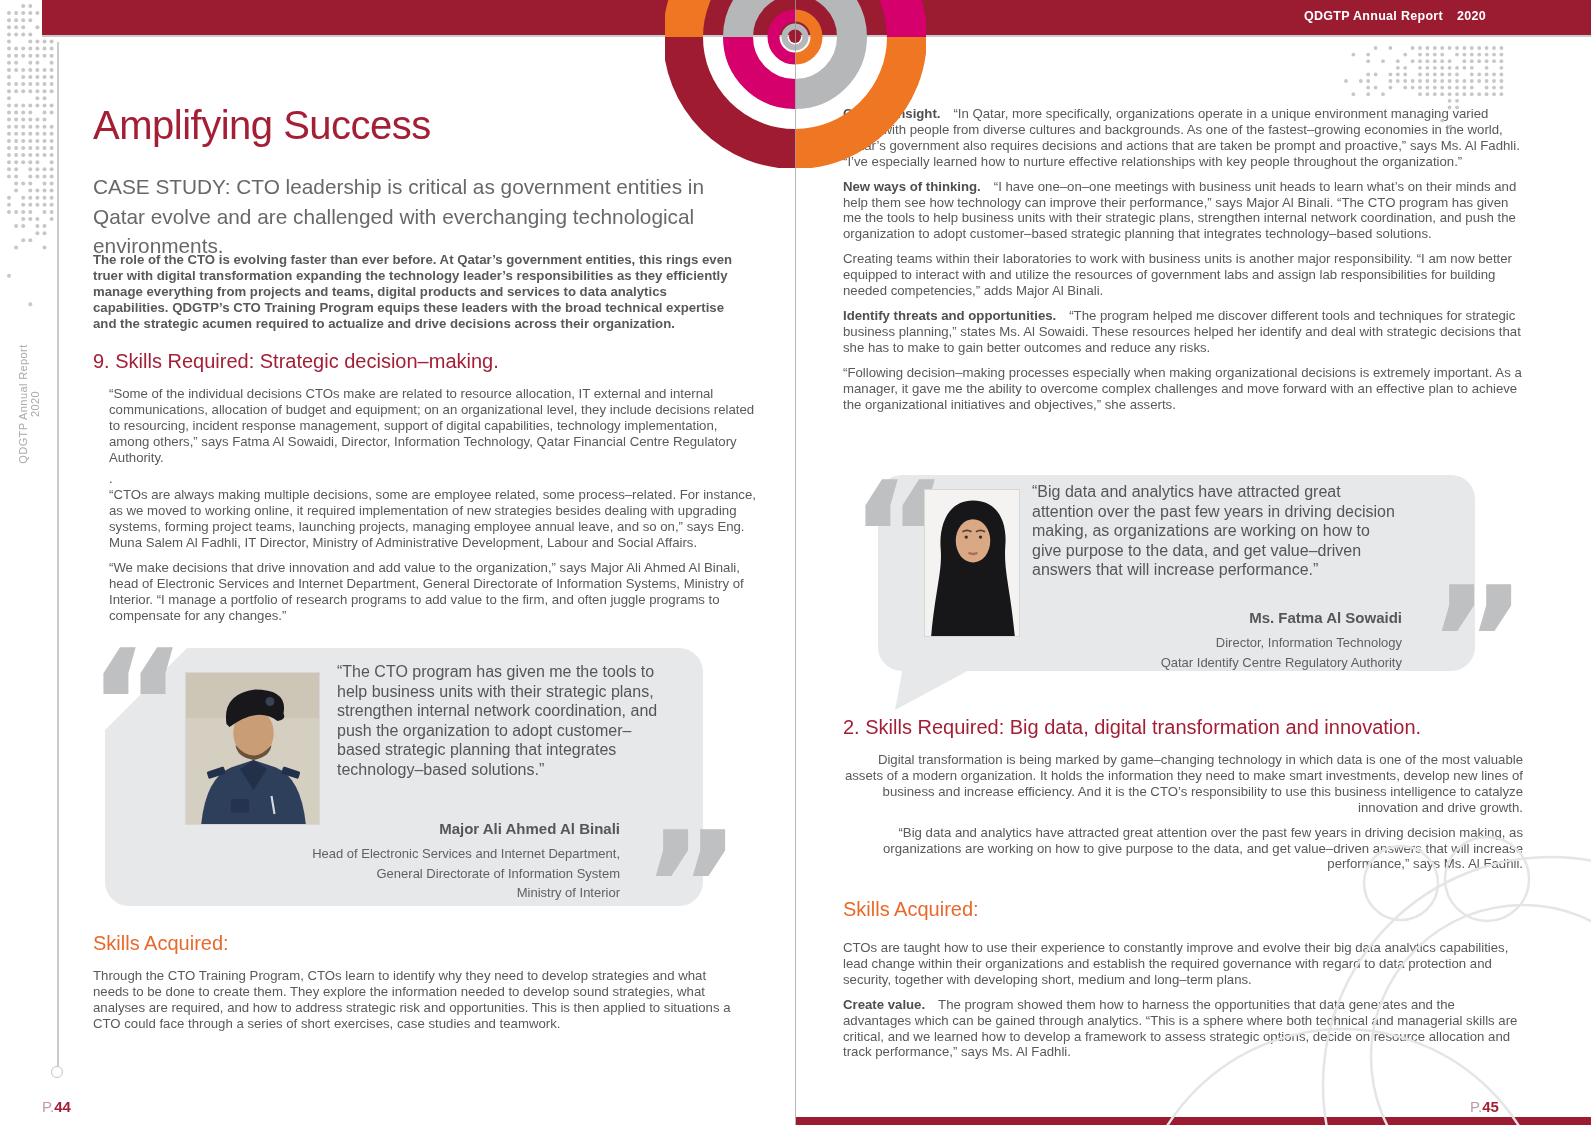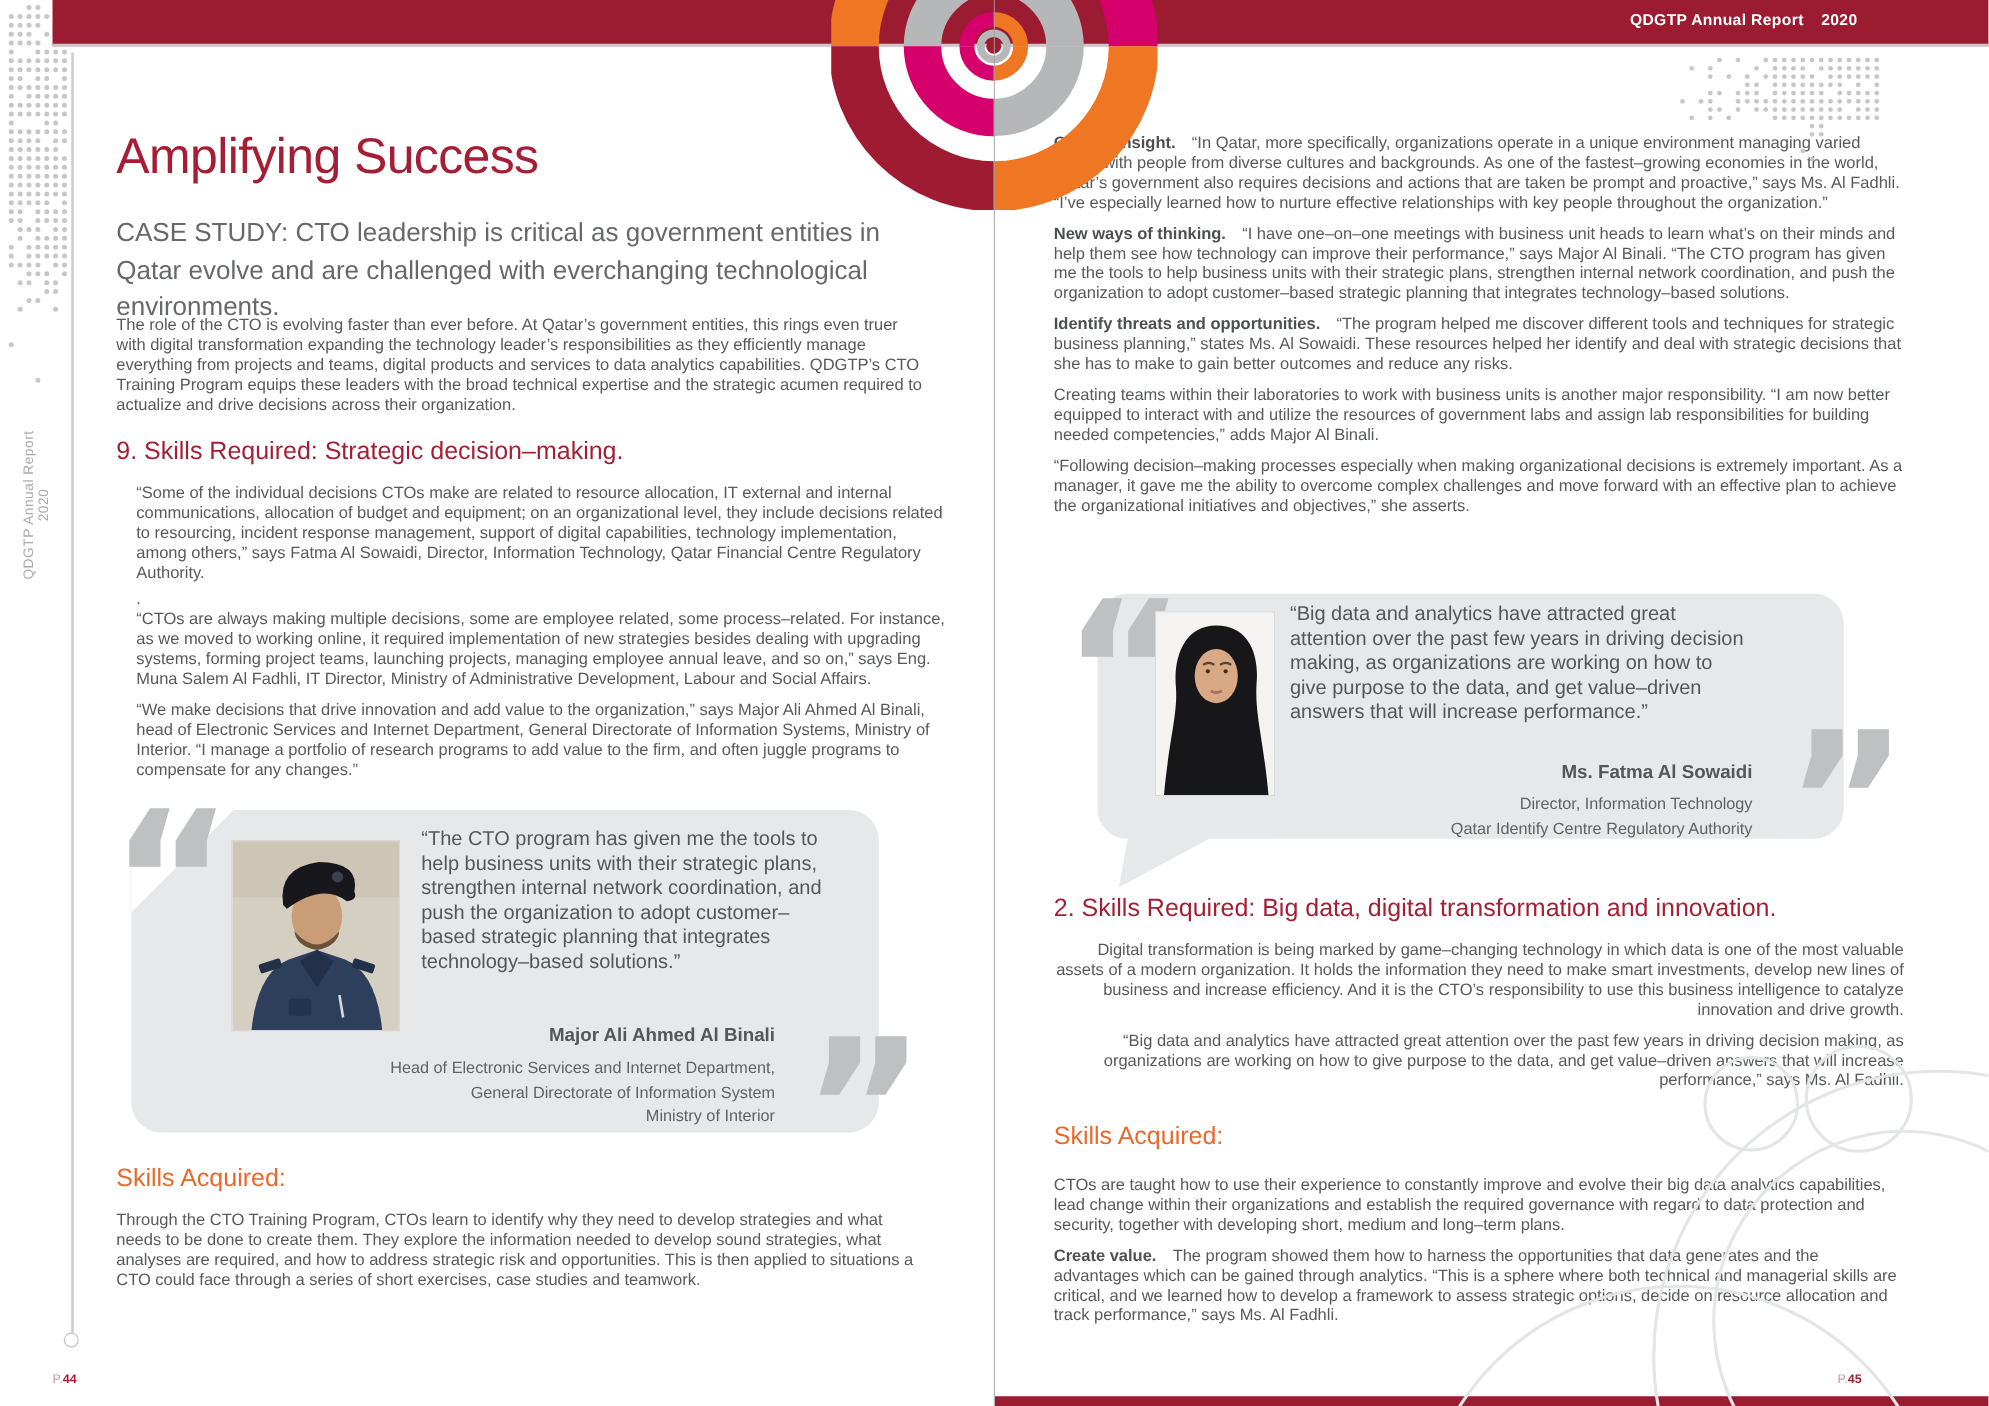--- a/index.html
+++ b/index.html
@@ -47,21 +47,21 @@
   .tail { width:78px; height:42px; background:#E7E8E9;
           clip-path:polygon(100% 0, 10% 0, 0 100%); }
   .qmark { font-family:"DejaVu Sans", sans-serif; font-weight:bold; font-size:150px;
            line-height:1; color:#BEC0C2; z-index:5; }
   .qtext { font-size:16px; line-height:19.6px; color:#55565A; z-index:5; }
   .qname-block { text-align:right; z-index:5; }
   .qname { font-size:15px; font-weight:bold; color:#55565A; margin-bottom:7px;margin-top:17px; }
   .qrole { font-size:13px; line-height:1.5; color:#606164; }
   .photo { border:1px solid #d7d7d7; overflow:hidden; z-index:5; }
 
-  .pagenum { font-size:10px; }
+  .pagenum { font-size:15px; }
   .pagenum .pfx { color:#C59AA5; }
   .pagenum .num { color:#A41E35; font-weight:bold; }
 </style>
 </head>
 <body>
 
 <div class="canvas">
 
   <svg class="abs dots-svg" id="dots-left" style="left:5px;top:2px;" width="54" height="330">
       <circle cx="18.2" cy="4" r="2" fill="#C5C7C9"></circle>
@@ -437,21 +437,21 @@
       <circle cx="212" cy="452" r="208"></circle>
     </g>
   </svg>
 
   <div class="abs bottom-strip"></div>
 
   <div>
     <div class="abs page-title">Amplifying Success</div>
     <div class="abs subtitle">CASE STUDY: CTO leadership is critical as government entities in Qatar evolve and are challenged with everchanging technological environments.</div>
 
-    <div class="abs body-col" style="left:93px;top:252px;width:652px;">
+    <div class="abs body-col" style="left:93px;top:252px;width:652px;font-weight:bold;">
       <p>The role of the CTO is evolving faster than ever before. At Qatar’s government entities, this rings even truer with digital transformation expanding the technology leader’s responsibilities as they efficiently manage everything from projects and teams, digital products and services to data analytics capabilities. QDGTP’s CTO Training Program equips these leaders with the broad technical expertise and the strategic acumen required to actualize and drive decisions across their organization.</p>
     </div>
 
     <div class="abs sec-head" style="left:93px;top:350px;">9. Skills Required: Strategic decision–making.</div>
 
     <div class="abs body-col" style="left:93px;top:386px;width:652px;margin-left:16px;">
 
     <p><span>“Some of the individual decisions CTOs make are related to resource allocation, IT external and internal communications, allocation of budget and equipment; on an organizational level, they include decisions related to resourcing, incident response management, support of digital capabilities, technology implementation, among others,” says Fatma Al Sowaidi, Director, Information Technology, Qatar Financial Centre Regulatory Authority.</span></p>
         <p class="tiny"><span>.</span></p>
         <p><span>“CTOs are always making multiple decisions, some are employee related, some process–related. For instance, as we moved to working online, it required implementation of new strategies besides dealing with upgrading systems, forming project teams, launching projects, managing employee annual leave, and so on,” says Eng. Muna Salem Al Fadhli, IT Director, Ministry of Administrative Development, Labour and Social Affairs.</span></p>
@@ -500,22 +500,22 @@
     <div class="abs pagenum" style="left:42px;top:1098px;">
       <span class="pfx">P.</span><span class="num">44</span>
     </div>
   </div>
 
   <div>
     <div class="abs body-col" style="left:843px;top:106px;width:680px;">
 
     <p><b class="lead">Greater insight.</b><span>“In Qatar, more specifically, organizations operate in a unique environment managing varied teams with people from diverse cultures and backgrounds. As one of the fastest–growing economies in the world, Qatar’s government also requires decisions and actions that are taken be prompt and proactive,” says Ms. Al Fadhli. “I’ve especially learned how to nurture effective relationships with key people throughout the organization.”</span></p>
         <p><b class="lead">New ways of thinking.</b><span>“I have one–on–one meetings with business unit heads to learn what’s on their minds and help them see how technology can improve their performance,” says Major Al Binali. “The CTO program has given me the tools to help business units with their strategic plans, strengthen internal network coordination, and push the organization to adopt customer–based strategic planning that integrates technology–based solutions.</span></p>
+        <p><span>Creating teams within their laboratories to work with business units is another major responsibility. “I am now better equipped to interact with and utilize the resources of government labs and assign lab responsibilities for building needed competencies,” adds Major Al Binali.</span></p>
         <p><b class="lead">Identify threats and opportunities.</b><span>“The program helped me discover different tools and techniques for strategic business planning,” states Ms. Al Sowaidi. These resources helped her identify and deal with strategic decisions that she has to make to gain better outcomes and reduce any risks.</span></p>
-        <p><span>Creating teams within their laboratories to work with business units is another major responsibility. “I am now better equipped to interact with and utilize the resources of government labs and assign lab responsibilities for building needed competencies,” adds Major Al Binali.</span></p>
         <p><span>“Following decision–making processes especially when making organizational decisions is extremely important. As a manager, it gave me the ability to overcome complex challenges and move forward with an effective plan to achieve the organizational initiatives and objectives,” she asserts.</span></p>
       </div>
 
     <div class="abs qbox" style="left:878px;top:475px;width:597px;height:196px;"></div>
     <div class="abs tail" style="left:895px;top:668px;"></div>
     <div class="abs qmark" style="left:850px;top:462px;">“</div>
     <div class="abs qmark" style="left:1428px;top:567px;">”</div>
 
     <div class="abs photo" style="left:924px;top:489px;width:96px;height:148px;background:#fff;">
       <svg viewBox="0 0 64 99" width="96" height="148" preserveAspectRatio="none">

